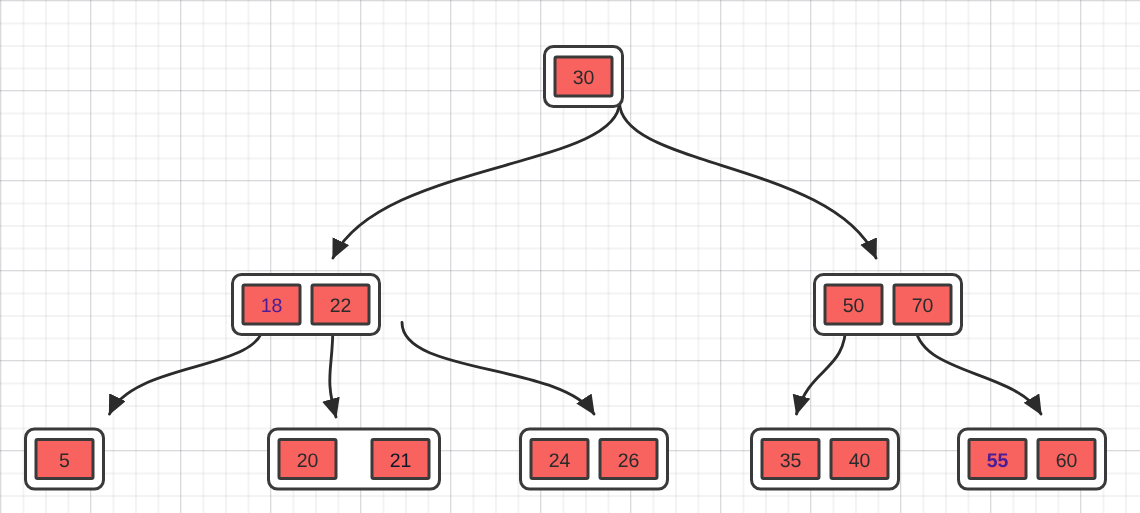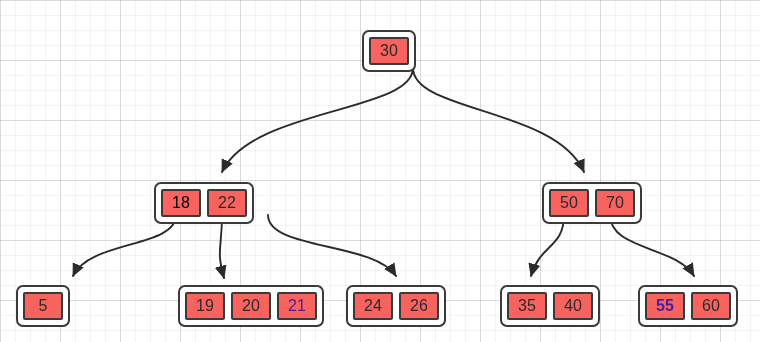--- a/index.html
+++ b/index.html
@@ -44,21 +44,21 @@
   .cell {
     box-sizing: border-box;
     width: 40px;
     height: 28px;
     background: #f8625f;
     border: 2px solid #3a3a3a;
     border-radius: 2px;
     display: flex;
     align-items: center;
     justify-content: center;
-    font-size: 16px;
+    font-size: 13px;
     color: #2b2b2b;
     line-height: 1;
   }
 </style>
 </head>
 <body>
 
 <div id="canvas">
 
   <svg id="edges" viewBox="0 0 760 342" xmlns="http://www.w3.org/2000/svg">
@@ -76,34 +76,33 @@
         <path d="M 564 215 C 564 248 540 244 531 276" marker-end="url(#arrowhead)" stroke="#2b2b2b"></path>
         <path d="M 610 215 C 610 250 676 246 694 276" marker-end="url(#arrowhead)" stroke="#2b2b2b"></path>
       </g>
   </svg>
 
   <div id="node-layer">
       <div class="node" style="left: 362px; top: 30px; background: rgb(255, 255, 255); border-color: rgb(58, 58, 58);">
         <div class="cell" style="background: rgb(248, 98, 95); border-color: rgb(58, 58, 58); color: rgb(43, 43, 43);">30</div>
       </div>
       <div class="node" style="left: 154px; top: 182px; background: rgb(255, 255, 255); border-color: rgb(58, 58, 58);">
-        <div class="cell" style="background: rgb(248, 98, 95); border-color: rgb(58, 58, 58); color: #000000;">18</div>
+        <div class="cell" style="background: rgb(248, 98, 95); border-color: rgb(58, 58, 58); color: #4c1d95;">18</div>
         <div class="cell" style="background: rgb(248, 98, 95); border-color: rgb(58, 58, 58); color: rgb(43, 43, 43);">22</div>
       </div>
       <div class="node" style="left: 542px; top: 182px; background: rgb(255, 255, 255); border-color: rgb(58, 58, 58);">
         <div class="cell" style="background: rgb(248, 98, 95); border-color: rgb(58, 58, 58); color: rgb(43, 43, 43);">50</div>
         <div class="cell" style="background: rgb(248, 98, 95); border-color: rgb(58, 58, 58); color: rgb(43, 43, 43);">70</div>
       </div>
       <div class="node" style="left: 16px; top: 285px; background: rgb(255, 255, 255); border-color: rgb(58, 58, 58);">
         <div class="cell" style="background: rgb(248, 98, 95); border-color: rgb(58, 58, 58); color: rgb(43, 43, 43);">5</div>
       </div>
       <div class="node" style="left: 178px; top: 285px; background: rgb(255, 255, 255); border-color: rgb(58, 58, 58);">
-        <div class="cell" style="background: rgb(248, 98, 95); border-color: rgb(58, 58, 58); color: rgb(43, 43, 43);">19</div>
         <div class="cell" style="background: rgb(248, 98, 95); border-color: rgb(58, 58, 58); color: rgb(43, 43, 43);">20</div>
-        <div class="cell" style="background: rgb(248, 98, 95); border-color: rgb(58, 58, 58); color: #4c1d95;">21</div>
+        <div class="cell" style="background: rgb(248, 98, 95); border-color: rgb(58, 58, 58); color: #0f172a; margin-left: 16px;">21</div>
       </div>
       <div class="node" style="left: 346px; top: 285px; background: rgb(255, 255, 255); border-color: rgb(58, 58, 58);">
         <div class="cell" style="background: rgb(248, 98, 95); border-color: rgb(58, 58, 58); color: rgb(43, 43, 43);">24</div>
         <div class="cell" style="background: rgb(248, 98, 95); border-color: rgb(58, 58, 58); color: rgb(43, 43, 43);">26</div>
       </div>
       <div class="node" style="left: 500px; top: 285px; background: rgb(255, 255, 255); border-color: rgb(58, 58, 58);">
         <div class="cell" style="background: rgb(248, 98, 95); border-color: rgb(58, 58, 58); color: rgb(43, 43, 43);">35</div>
         <div class="cell" style="background: rgb(248, 98, 95); border-color: rgb(58, 58, 58); color: rgb(43, 43, 43);">40</div>
       </div>
       <div class="node" style="left: 638px; top: 285px; background: rgb(255, 255, 255); border-color: rgb(58, 58, 58);">

